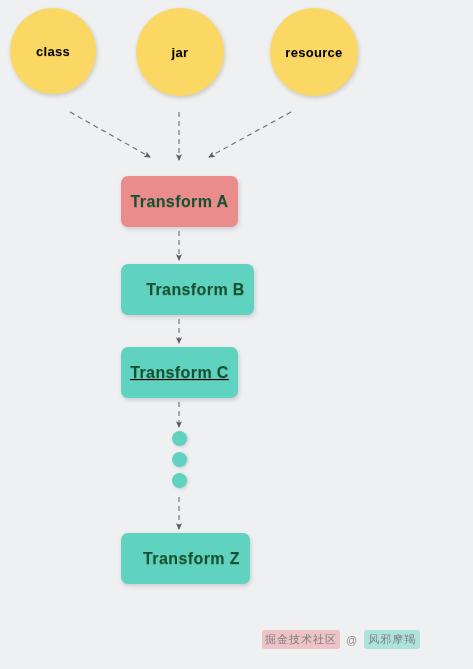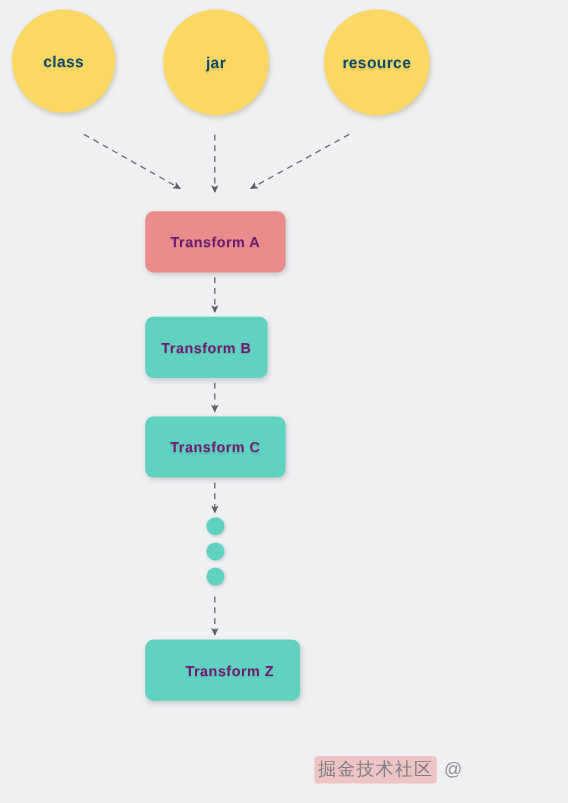--- a/index.html
+++ b/index.html
@@ -27,21 +27,21 @@
   .node-circle {
     position: absolute;
     border-radius: 50%;
     background: #fad863;
     box-shadow: 1px 2px 4px rgba(120,110,70,0.30);
     display: flex;
     align-items: center;
     justify-content: center;
   }
   .node-circle .label {
-    color: #0c4a6e;
+    color: #000000;
     font-size: 13px;
     font-weight: bold;
     letter-spacing: 0.3px;
     text-shadow: 0 1px 1px rgba(180,150,60,0.35);
     user-select: none;
   }
 
   #circle-class    { left: 10px;  top: 8px;  width: 86px; height: 86px; }
   #circle-jar      { left: 136px; top: 8px;  width: 88px; height: 88px; text-align: center; }
   #circle-resource { left: 270px; top: 8px;  width: 88px; height: 88px; }
@@ -49,33 +49,33 @@
   
   .node-box {
     position: absolute;
     border-radius: 7px;
     display: flex;
     align-items: center;
     justify-content: center;
     box-shadow: 1px 2px 4px rgba(110,110,120,0.28);
   }
   .node-box .label {
-    color: #701a75;
-    font-size: 12px;
+    color: #14532d;
+    font-size: 16px;
     font-weight: bold;
     letter-spacing: 0.4px;
     text-shadow: 0 1px 1px rgba(90,90,90,0.30);
     user-select: none;
   }
   .box-red  { background: #ea8c8c; }
   .box-teal { background: #5fd3c0; }
 
   #box-a { left: 121px; top: 176px; width: 117px; height: 51px; }
-  #box-b { left: 121px; top: 264px; width: 102px; height: 51px; }
-  #box-c { left: 121px; top: 347px; width: 117px; height: 51px; }
+  #box-b { left: 121px; top: 264px; width: 117px; height: 51px; padding-left: 16px; }
+  #box-c { left: 121px; top: 347px; width: 117px; height: 51px; text-decoration: underline; }
   #box-z { left: 121px; top: 533px; width: 117px; height: 51px; padding-left: 12px; }
 
   
   .ellipsis-dot {
     position: absolute;
     width: 15px;
     height: 15px;
     border-radius: 50%;
     background: #5fd3c0;
     box-shadow: 1px 1px 3px rgba(110,110,120,0.30);
@@ -86,21 +86,21 @@
   #dot-3 { top: 473px; }
 
   
   #watermark {
     position: absolute;
     left: 262px;
     top: 630px;
     display: flex;
     align-items: center;
     gap: 4px;
-    font-size: 15px;
+    font-size: 11px;
     letter-spacing: 1px;
     color: #8e8e93;
     user-select: none;
   }
   #watermark .wm-community {
     background: rgba(234,140,140,0.45);
     padding: 2px 3px;
     border-radius: 3px;
     color: #7d7d82;
   }
@@ -168,13 +168,14 @@
   <span class="label">Transform Z</span>
 </div>
 
 <div class="ellipsis-dot" id="dot-1"></div>
 <div class="ellipsis-dot" id="dot-2"></div>
 <div class="ellipsis-dot" id="dot-3"></div>
 
 <div id="watermark">
   <span class="wm-community">掘金技术社区</span>
   <span class="wm-at">@</span>
+  <span class="wm-author">风邪摩羯</span>
 </div>
 
 </body></html>

